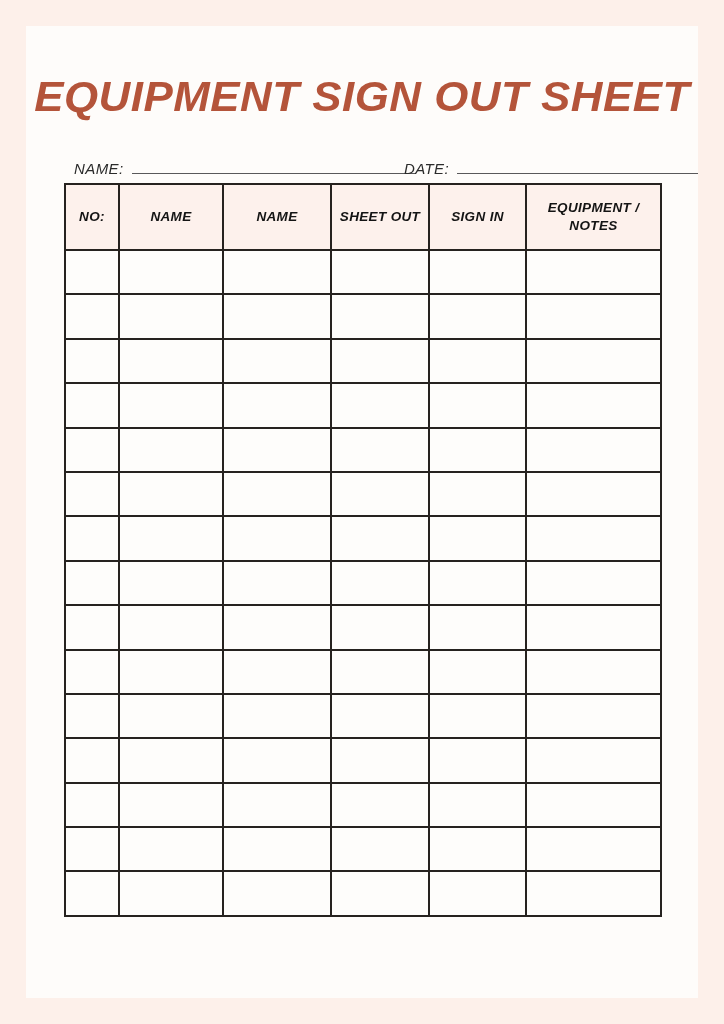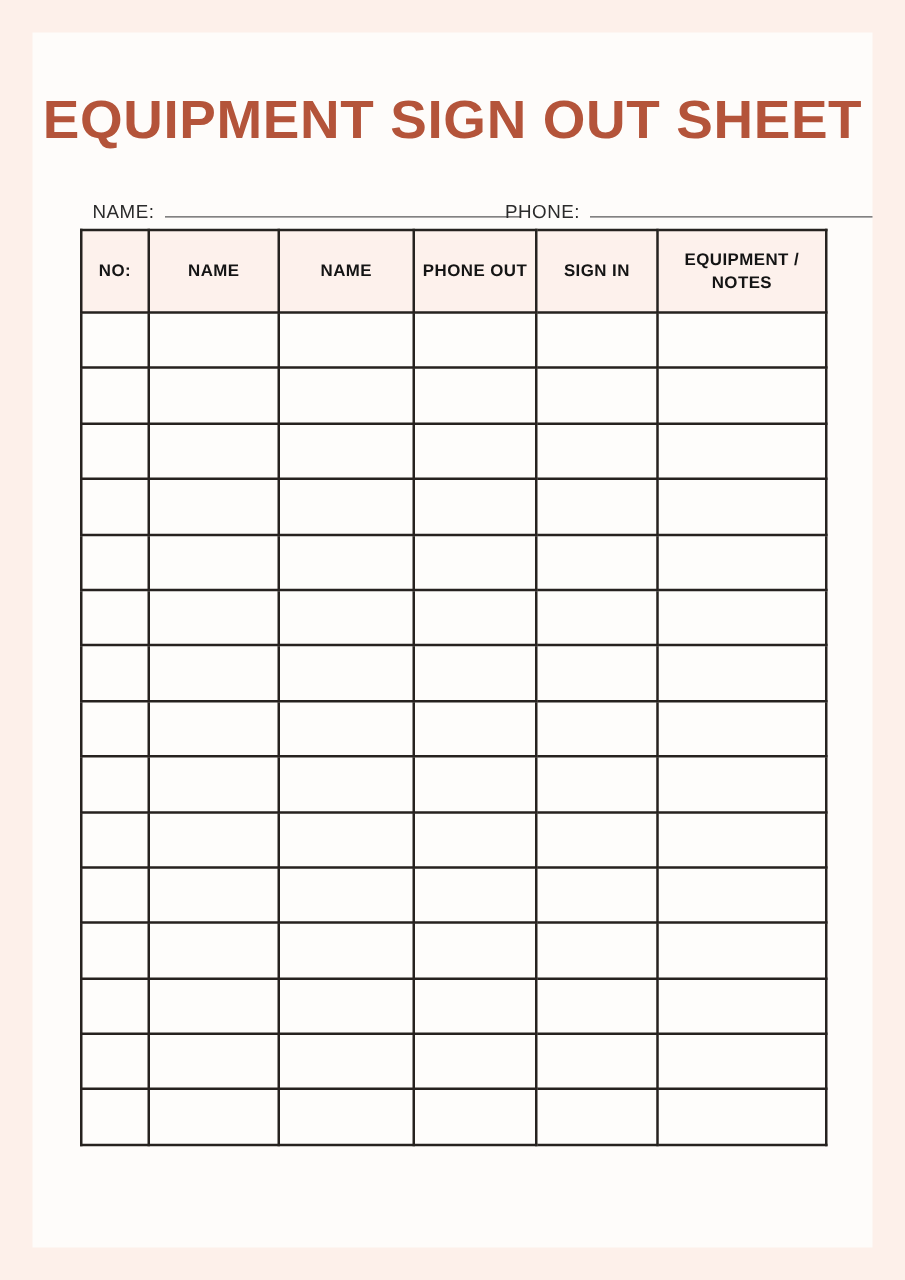--- a/index.html
+++ b/index.html
@@ -15,20 +15,21 @@
     overflow: hidden;
   }
 
   .page {
     position: absolute;
     left: 26px;
     top: 26px;
     width: 672px;
     height: 972px;
     background: #fefcfa;
+    font-style: italic;
   }
 
   
   .title {
     position: absolute;
     left: 0;
     top: 44px;
     width: 672px;
     text-align: center;
     font-family: "Liberation Sans", sans-serif;
@@ -121,21 +122,21 @@
 <div class="page">
 
   <div class="title">EQUIPMENT SIGN OUT SHEET</div>
 
   <div class="id-row">
     <div class="field field-name">
       <span class="field-label">NAME:</span>
       <span class="field-rule" title=""></span>
     </div>
     <div class="field field-phone">
-      <span class="field-label">PHONE:</span>
+      <span class="field-label">DATE:</span>
       <span class="field-rule" title=""></span>
     </div>
   </div>
 
   <table class="sheet-table">
     <colgroup>
       <col class="col-no">
       <col class="col-date">
       <col class="col-name">
       <col class="col-timeout">
@@ -147,21 +148,21 @@
         <th>
           <span class="hdr-line">NO:</span>
         </th>
         <th>
           <span class="hdr-line">NAME</span>
         </th>
         <th>
           <span class="hdr-line">NAME</span>
         </th>
         <th>
-          <span class="hdr-line">PHONE OUT</span>
+          <span class="hdr-line">SHEET OUT</span>
         </th>
         <th>
           <span class="hdr-line">SIGN IN</span>
         </th>
         <th>
           <span class="hdr-line">EQUIPMENT /</span>
           <span class="hdr-line">NOTES</span>
         </th>
       </tr>
     </thead>

